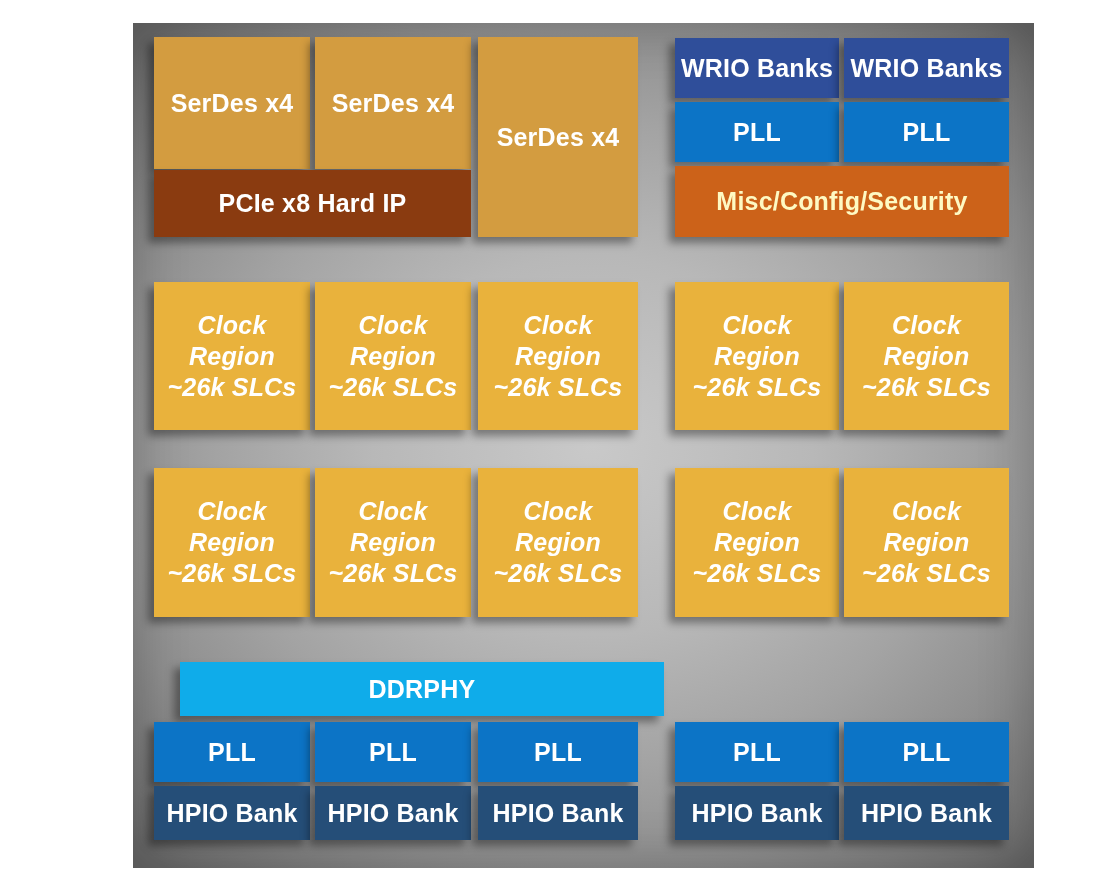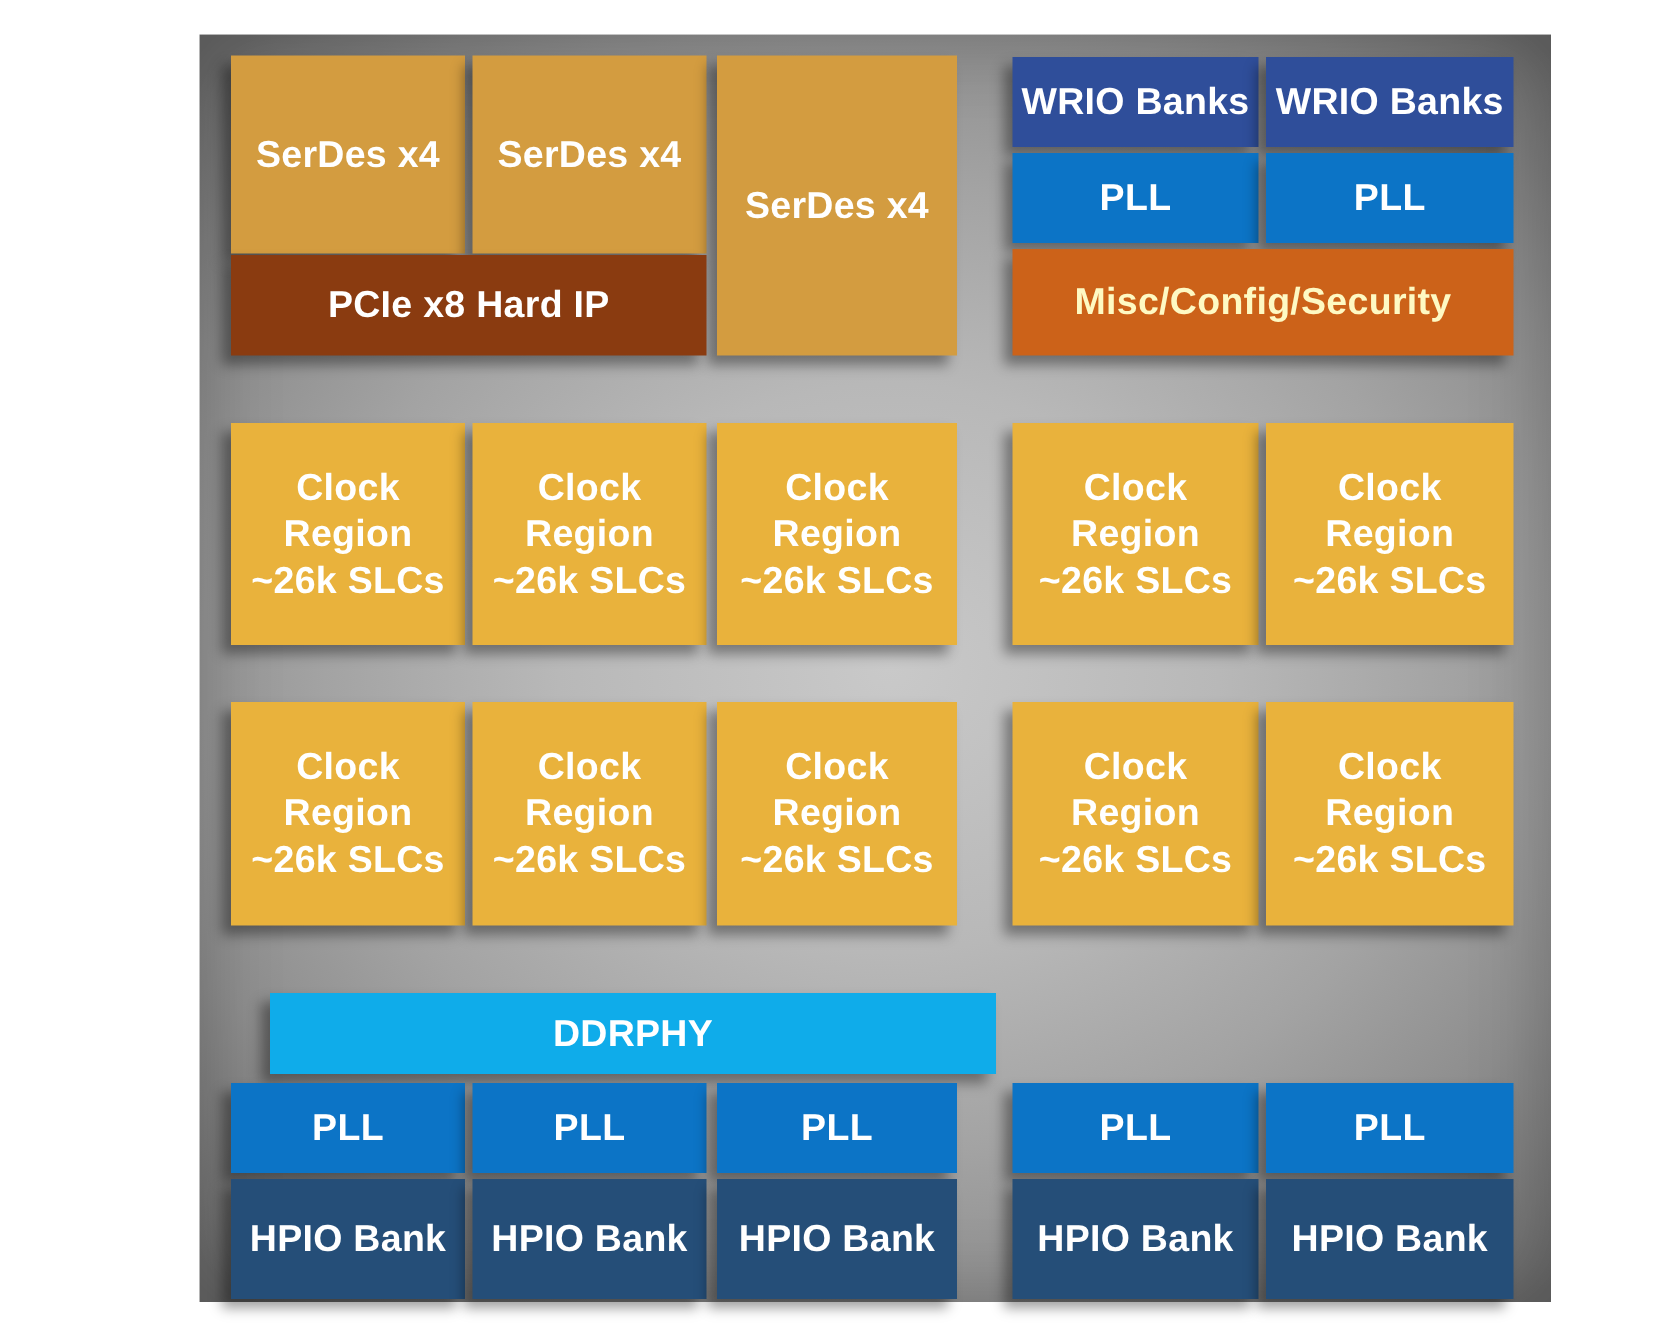--- a/index.html
+++ b/index.html
@@ -16,41 +16,41 @@
         #c9c9c9 0%, #b8b8b8 34%, #a3a3a3 58%, #8d8d8d 78%, #787878 92%, #6b6b6b 100%);
     box-shadow: inset 0 0 55px rgba(0,0,0,0.22);
   }
   .blk{
     position:absolute;
     display:flex;align-items:center;justify-content:center;
     color:#ffffff;font-weight:bold;font-size:25px;text-align:center;
     box-shadow:-6px 6px 8px rgba(0,0,0,0.38);
     letter-spacing:0.2px;
   }
-  .pre{white-space:pre-line;line-height:31px;}
+  .pre{white-space:pre-line;line-height:31px;font-style:italic;}
 
   
   .cL1{left:21px;width:156px;}
   .cL2{left:182px;width:156px;}
   .cL3{left:345px;width:160px;}
   .cR1{left:542px;width:164px;}
   .cR2{left:711px;width:165px;}
 
   
   .b-serdes12{top:14px;height:132px;}
   .b-serdes3{top:14px;height:200px;}
   .b-pcie{left:21px;width:317px;top:147px;height:67px;text-align:center;}
   .b-wrio{top:15px;height:60px;}
   .b-pllTop{top:79px;height:60px;}
   .b-misc{left:542px;width:334px;top:143px;height:71px;}
   .rowClk2{top:259px;height:148px;}
   .rowClk3{top:445px;height:149px;}
   .b-ddrphy{left:21px;width:484px;top:639px;height:54px;}
   .rowPllBot{top:699px;height:60px;}
-  .rowHpio{top:763px;height:80px;}
+  .rowHpio{top:763px;height:54px;}
 </style>
 </head>
 <body>
 
 <div class="canvas">
   <div class="die">
 
     <div class="blk cL1 b-serdes12" style="background-color: rgb(211, 156, 64); color: rgb(255, 255, 255);">SerDes x4</div>
     <div class="blk cL2 b-serdes12" style="background-color: rgb(211, 156, 64); color: rgb(255, 255, 255);">SerDes x4</div>
     <div class="blk cL3 b-serdes3" style="background-color: rgb(211, 156, 64); color: rgb(255, 255, 255);">SerDes x4</div>

